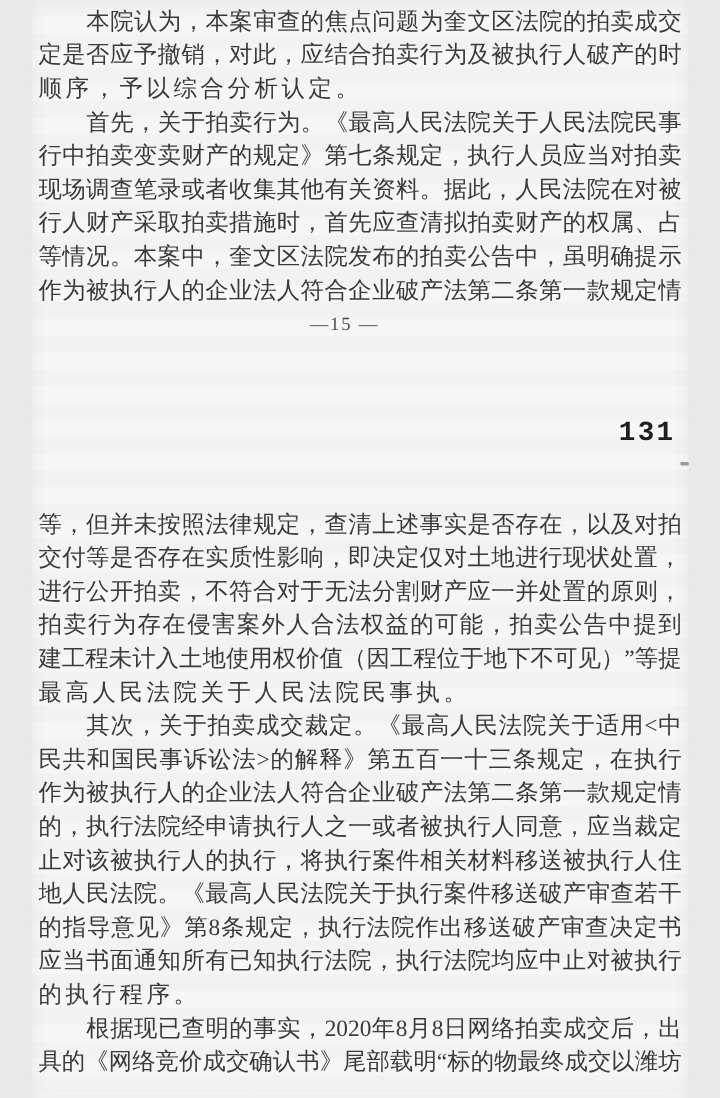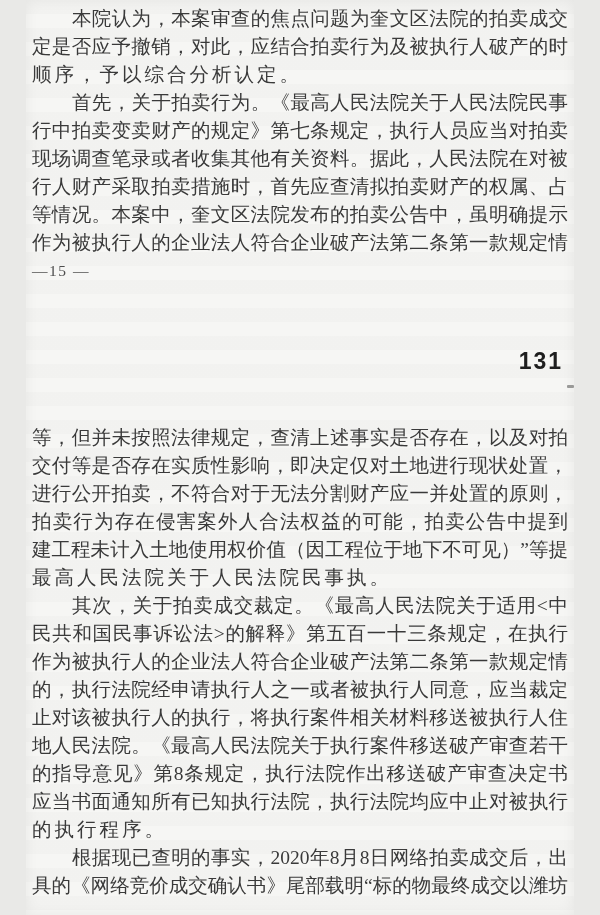--- a/index.html
+++ b/index.html
@@ -37,36 +37,36 @@
   }
   .ln.indent { text-indent: 2.05em; }
   .ln.end {
     text-align-last: left;
     letter-spacing: 3px;
   }
   .pagenum {
     margin-top: 5px;
     height: 18px;
     line-height: 18px;
-    text-align: left;
+    text-align: center;
     padding-right: 26px;
     font-size: 15.5px;
     letter-spacing: 1.5px;
     color: #4d4d4d;
     font-weight: 500;
   }
   .sheet-num {
     position: absolute;
     top: 348px;
     right: 11px;
     font-size: 23px;
     font-weight: bold;
     letter-spacing: 2px;
     color: #1e1e1e;
-    font-family: Liberation Sans, sans-serif;
+    font-family: Liberation Mono, monospace;
   }
   .edge-mark {
     position: absolute;
     top: 385px;
     right: 0;
     width: 7px;
     height: 3px;
     background: #9a9a98;
     border-radius: 1px;
   }

